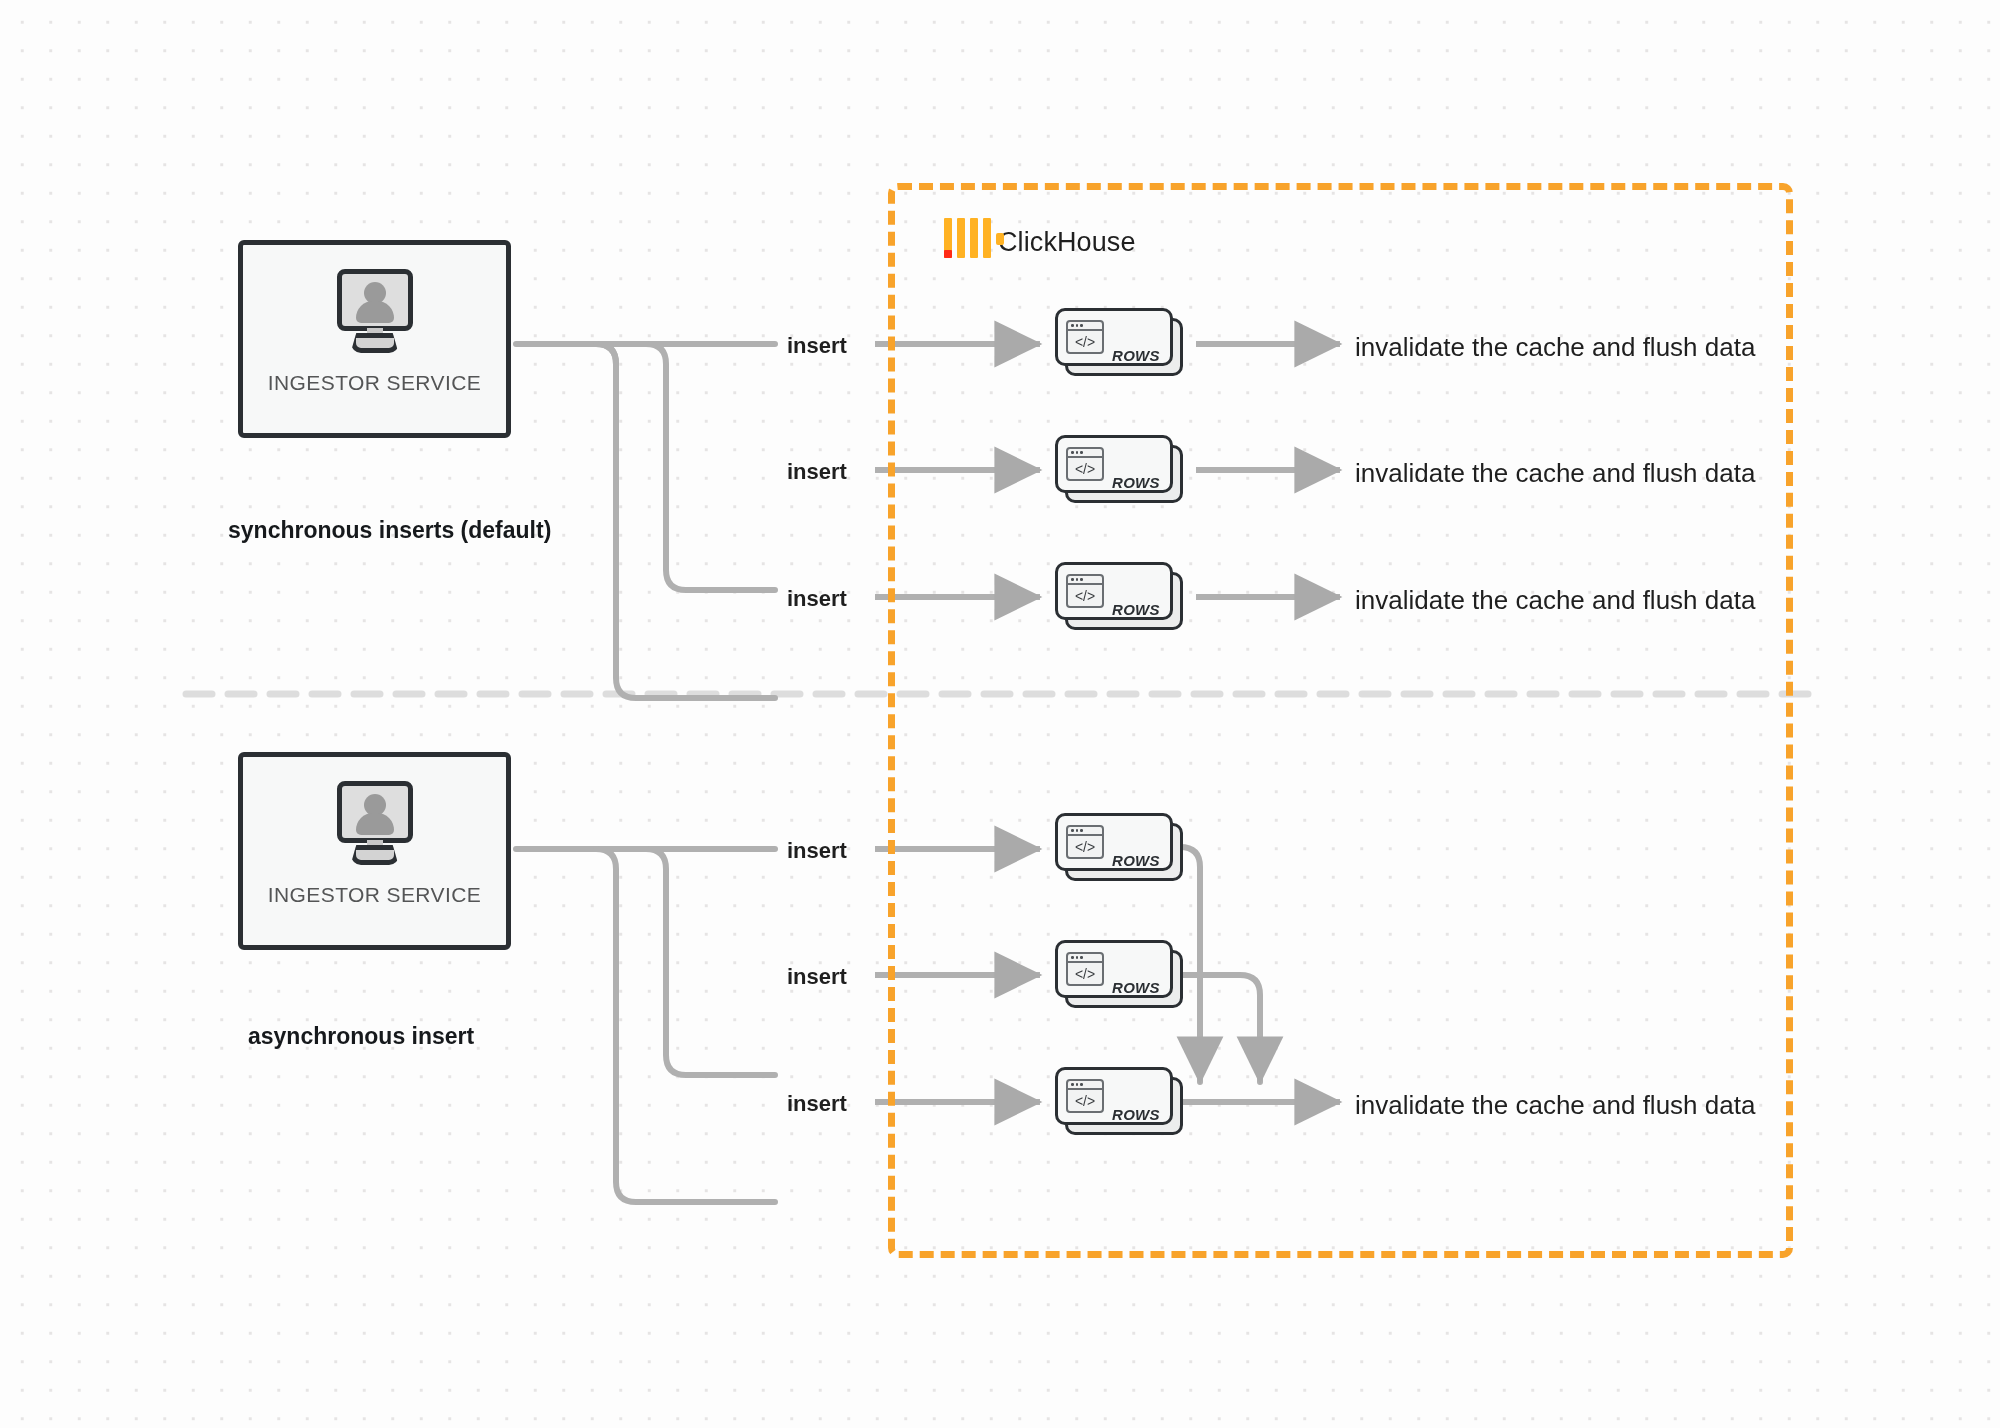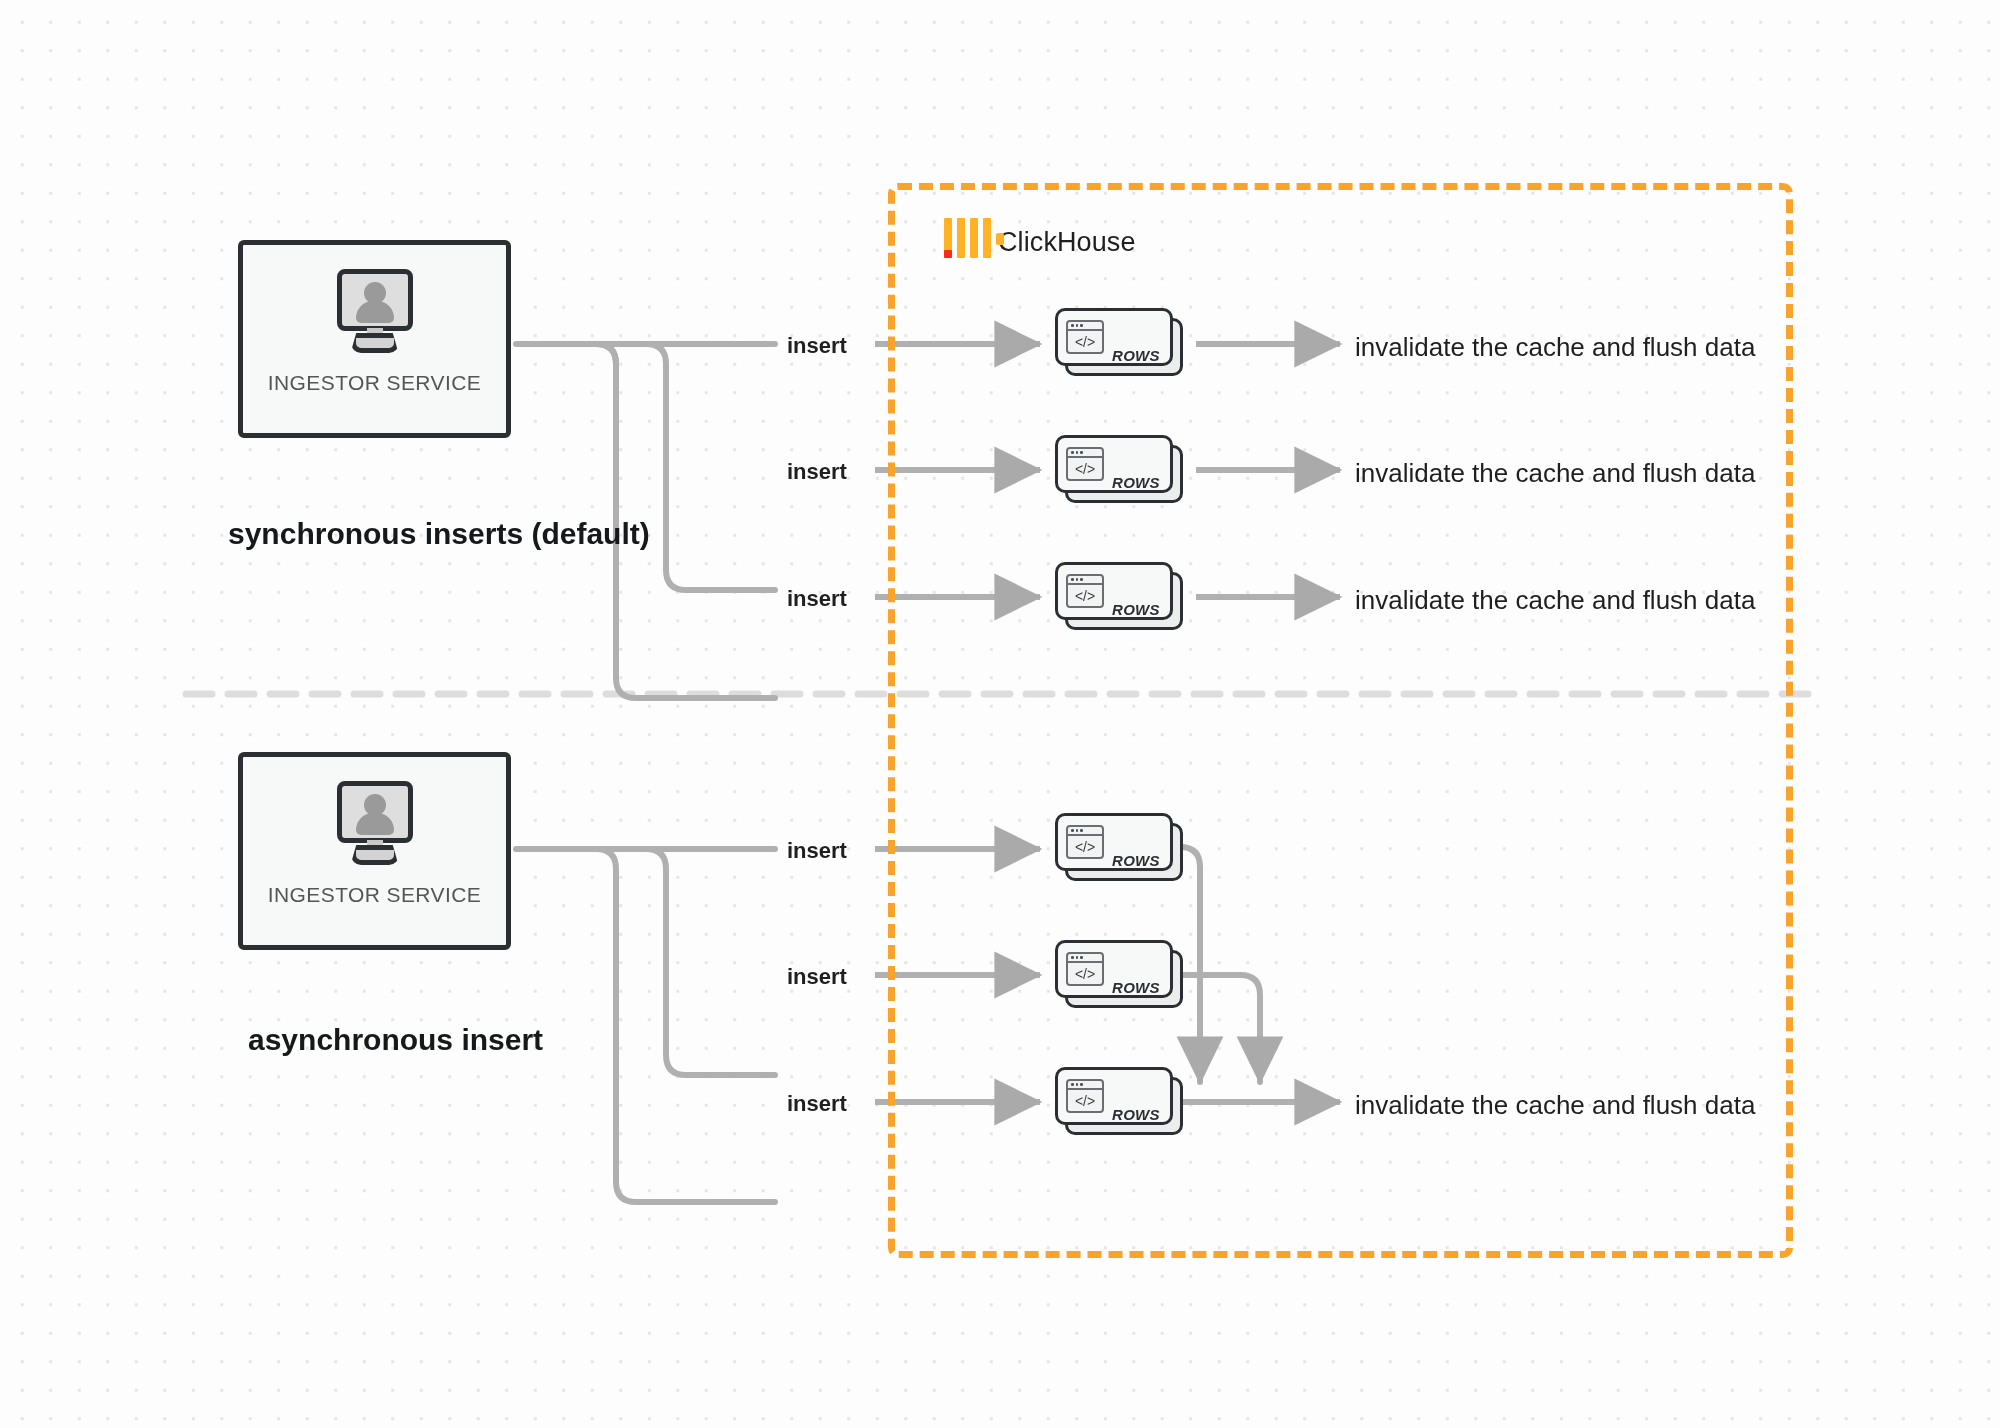--- a/index.html
+++ b/index.html
@@ -138,21 +138,21 @@
     margin-top: 16px;
     font-size: 21px;
     color: #545556;
     letter-spacing: .4px;
     white-space: nowrap;
   }
 
   
   .caption {
     position: absolute;
-    font-size: 30px;
+    font-size: 23px;
     font-weight: bold;
     color: #16191c;
     white-space: nowrap;
   }
   .caption.sync  { left: 228px; top: 517px; }
   .caption.async { left: 248px; top: 1023px; }
 
   
   .rows-card {
     position: absolute;

